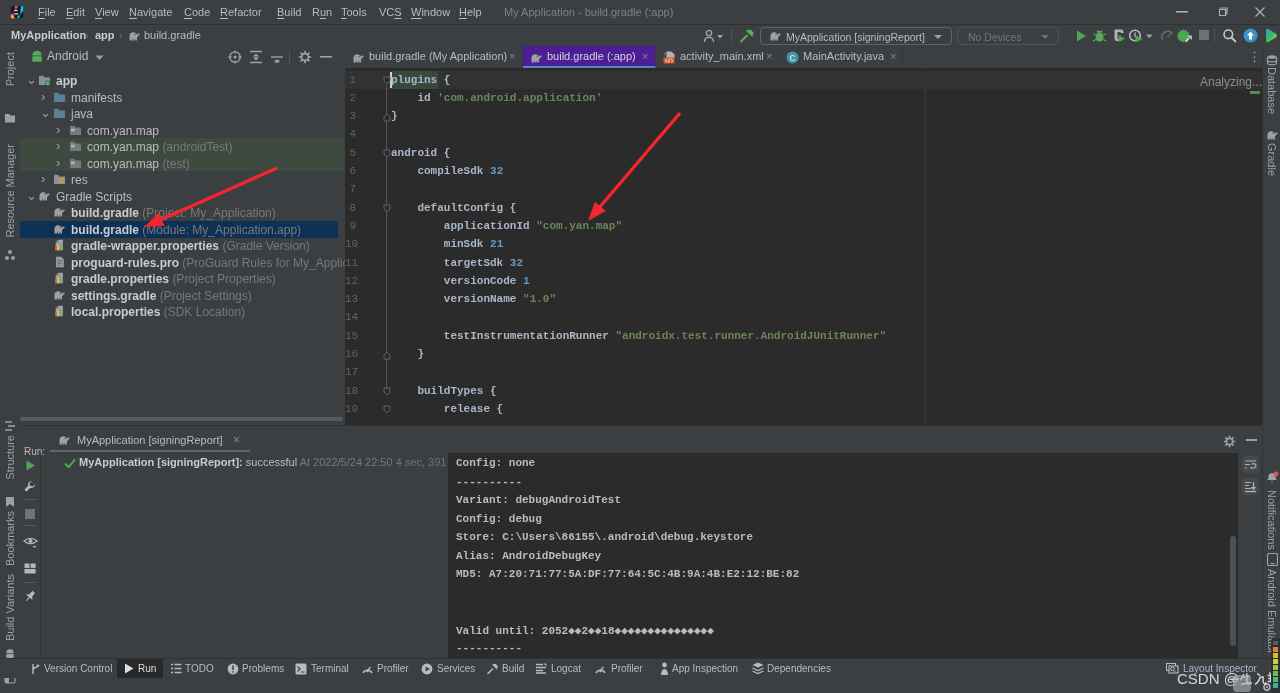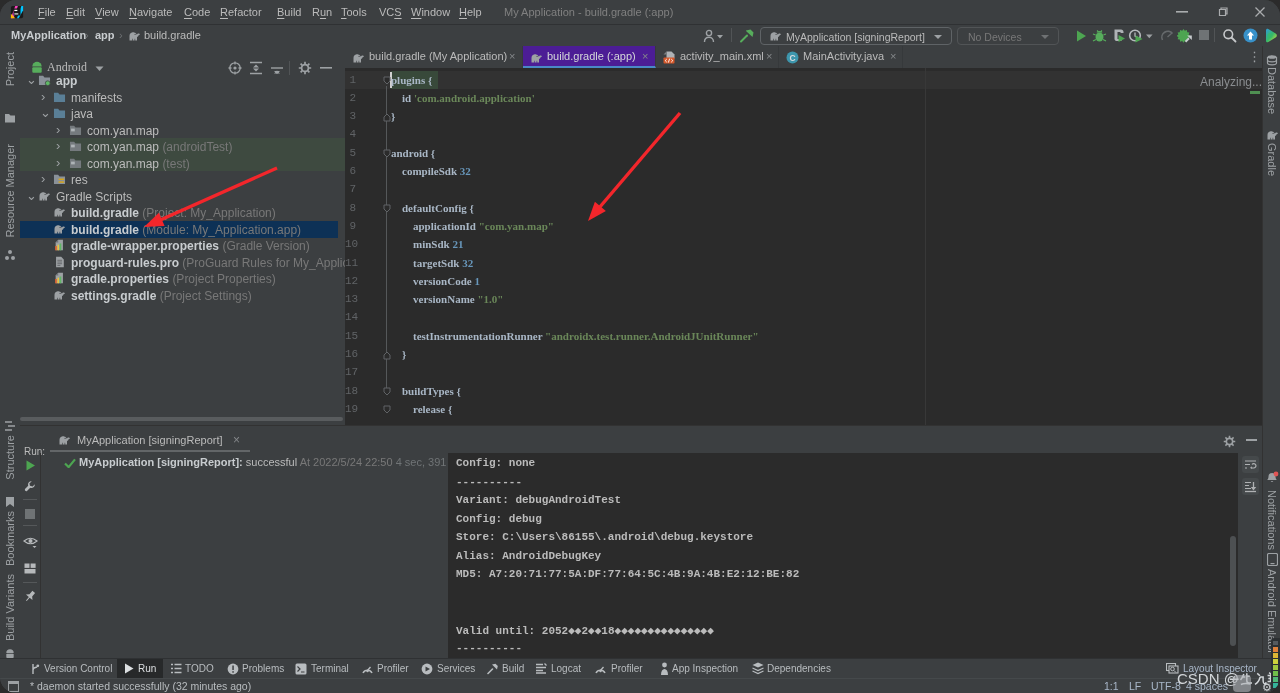--- a/index.html
+++ b/index.html
@@ -1,45 +1,45 @@
 <!DOCTYPE html>
 <html><head>
 <meta charset="utf-8">
 <style>
 html,body{margin:0;padding:0;background:#2b2b2b;}
 #app{position:relative;width:1280px;height:693px;overflow:hidden;background:#3c3f41;
-  font-family:"Liberation Sans",sans-serif;color:#bbbbbb;border-radius:16px;}
+  font-family:"Liberation Sans",sans-serif;color:#bbbbbb;}
 .abs{position:absolute;}
 .dim{color:#787878;}
 .b{font-weight:bold;text-align:center;}
 
 #titlebar{left:0;top:0;width:1280px;height:24px;background:#3c3f41;border-bottom:1px solid #2f3133;}
 .menuitem{position:absolute;top:6px;font-size:11px;color:#bbbbbb;}
 .menuitem span{text-decoration:underline;text-underline-offset:2px;}
 #wintitle{position:absolute;top:6px;left:504px;font-size:11px;color:#808080;}
 #toolbar2{left:0;top:25px;width:1280px;height:21px;background:#3c3f41;border-bottom:1px solid #2f3133;}
 .crumb{position:absolute;top:4px;font-size:11px;}
 .combo{position:absolute;top:2px;height:16px;border:1px solid #5f6366;border-radius:4px;font-size:10.5px;color:#bbbbbb;}
 
 #leftstripe{left:0;top:46px;width:20px;height:612px;background:#3c3f41;border-right:1px solid #323232;}
 #rightstripe{left:1262px;top:46px;width:18px;height:612px;background:#3c3f41;border-left:1px solid #323232;}
 .vlabel{position:absolute;font-size:11px;color:#9da1a4;writing-mode:vertical-rl;transform:rotate(180deg);white-space:nowrap;}
 .vlabelR{position:absolute;font-size:11px;color:#9da1a4;writing-mode:vertical-rl;white-space:nowrap;}
 
 #projpanel{left:20px;top:46px;width:325px;height:379px;background:#3c3f41;overflow:hidden;}
-#projhead{position:absolute;left:0;top:11px;width:325px;height:22px;font-family:Liberation Serif, serif;}
+#projhead{position:absolute;left:0;top:0;width:325px;height:22px;}
 .treerow{position:absolute;left:0;width:325px;height:17px;font-size:12px;white-space:nowrap;}
 .treerow .txt{position:absolute;top:2px;}
 .chev{position:absolute;top:2px;width:10px;height:12px;color:#9da1a4;font-size:13px;line-height:12px;}
 .ticon{position:absolute;top:2px;width:13px;height:12px;}
 
 #tabsrow{left:345px;top:46px;width:917px;height:22px;background:#3c3f41;}
 .etab{position:absolute;top:0;height:22px;font-size:11px;color:#bbbbbb;box-sizing:border-box;border-right:1px solid #36393b;}
 #editor{left:345px;top:68px;width:917px;height:357px;background:#2b2b2b;overflow:hidden;}
-.codeline{position:absolute;left:46px;font-size:11px;line-height:18.3px;font-family:Liberation Serif, serif;font-weight:bold;color:#a9b7c6;white-space:pre;}
+.codeline{position:absolute;left:46px;font-size:11px;line-height:18.3px;font-family:Liberation Mono, monospace;font-weight:bold;color:#a9b7c6;white-space:pre;}
 .lnum{position:absolute;width:11px;text-align:right;font-size:11px;font-family:"Liberation Mono",monospace;color:#606366;}
 .str{color:#6a8759;}
 .num{color:#6897bb;}
 
 #runpanel{left:20px;top:425px;width:1242px;height:233px;background:#3c3f41;border-top:1px solid #323232;}
 #runhead{position:absolute;left:0;top:0;width:1242px;height:27px;}
 #runiconbar{position:absolute;left:0;top:27px;width:20px;height:206px;border-right:1px solid #323232;}
 #console{position:absolute;left:428px;top:27px;width:790px;height:206px;background:#2b2b2b;}
 .conline{position:absolute;left:8px;font-size:11px;font-family:"Liberation Mono",monospace;font-weight:bold;color:#bbbbbb;white-space:pre;}
 
@@ -368,20 +368,26 @@
           <use href="#props"></use>
         </svg>
       <div class="txt b" style="left:51px;color:#c8cccf">gradle.properties <span class="dim" style="font-weight:normal">(Project Properties)</span></div>
     </div>
     <div class="treerow" style="top:240.5px">
       <svg class="ticon" style="left:33px" width="13" height="12" viewBox="0 0 13 12">
           <use href="#eleph"></use>
         </svg>
       <div class="txt b" style="left:51px;color:#c8cccf">settings.gradle <span class="dim" style="font-weight:normal">(Project Settings)</span></div>
     </div>
+    <div class="treerow" style="top:257px">
+      <svg class="ticon" style="left:33px" width="13" height="13" viewBox="0 0 13 14">
+          <use href="#props"></use>
+        </svg>
+      <div class="txt b" style="left:51px;color:#c8cccf">local.properties <span class="dim" style="font-weight:normal">(SDK Location)</span></div>
+    </div>
 
     <div class="abs" style="left:0px;top:371px;width:323px;height:4px;border-radius:2px;background:#595c5e"></div>
   </div>
   <div class="abs" id="tabsrow">
     <div class="etab" style="left:0;width:178px">
       <svg class="abs" style="left:7px;top:6px" width="13" height="12" viewBox="0 0 13 12">
           <use href="#eleph"></use>
         </svg>
       <div class="abs" style="left:24px;top:4px">build.gradle (My Application)</div>
       <div class="abs" style="left:164px;top:4px;color:#84878a">×</div>
@@ -622,31 +628,20 @@
         <path d="M0.5 6 L6 8.5 L11.5 6 M0.5 9 L6 11.5 L11.5 9" fill="none" stroke="#b8bcbf" stroke-width="1.2"></path>
       </svg>
     <div class="sbitem" style="left:767px">Dependencies</div>
     <svg class="abs" style="left:1166px;top:4px" width="14" height="12" viewBox="0 0 14 12">
         <rect x="0.5" y="0.5" width="9" height="7" fill="none" stroke="#b8bcbf" stroke-width="1.1"></rect>
         <rect x="3" y="3" width="9" height="7" fill="#3c3f41" stroke="#b8bcbf" stroke-width="1.1"></rect>
         <circle cx="6.5" cy="6" r="1.8" fill="none" stroke="#b8bcbf" stroke-width="1"></circle>
         <path d="M8 7.5 l2 2" stroke="#b8bcbf" stroke-width="1"></path>
       </svg>
     <div class="sbitem" style="left:1183px;color:#a9b7c9">Layout Inspector</div>
-  </div>
-  <div class="abs" id="msgbar">
-    <svg class="abs" style="left:8px;top:2px" width="11" height="11" viewBox="0 0 11 11">
-        <rect x="0.5" y="0.5" width="10" height="10" fill="none" stroke="#9da1a4" stroke-width="1.1"></rect>
-        <rect x="0.5" y="0.5" width="10" height="2.5" fill="#9da1a4"></rect>
-      </svg>
-    <div class="abs" style="left:30px;top:1px;color:#b8bcbf">* daemon started successfully (32 minutes ago)</div>
-    <div class="abs" style="left:1104px;top:1px;color:#a9b7c9">1:1</div>
-    <div class="abs" style="left:1129px;top:1px;color:#a9b7c9">LF</div>
-    <div class="abs" style="left:1151px;top:1px;color:#a9b7c9">UTF-8</div>
-    <div class="abs" style="left:1186px;top:1px;color:#a9b7c9">4 spaces</div>
   </div>
 
   <svg class="abs" style="left:0;top:0;pointer-events:none" width="1280" height="693" viewBox="0 0 1280 693">
     <line x1="277" y1="168" x2="158" y2="221" stroke="#f3262b" stroke-width="3.4"></line>
     <polygon points="144,227 158.9,212.8 164.6,226.0" fill="#f3262b"></polygon>
     <line x1="680" y1="113" x2="599" y2="208" stroke="#f3262b" stroke-width="3.4"></line>
     <polygon points="588,221 594.9,201.8 605.9,211.1" fill="#f3262b"></polygon>
   </svg>
 
   <div class="abs" style="left:1177px;top:670px;font-size:15px;color:rgba(222,226,229,0.92);white-space:nowrap">CSDN @</div>

